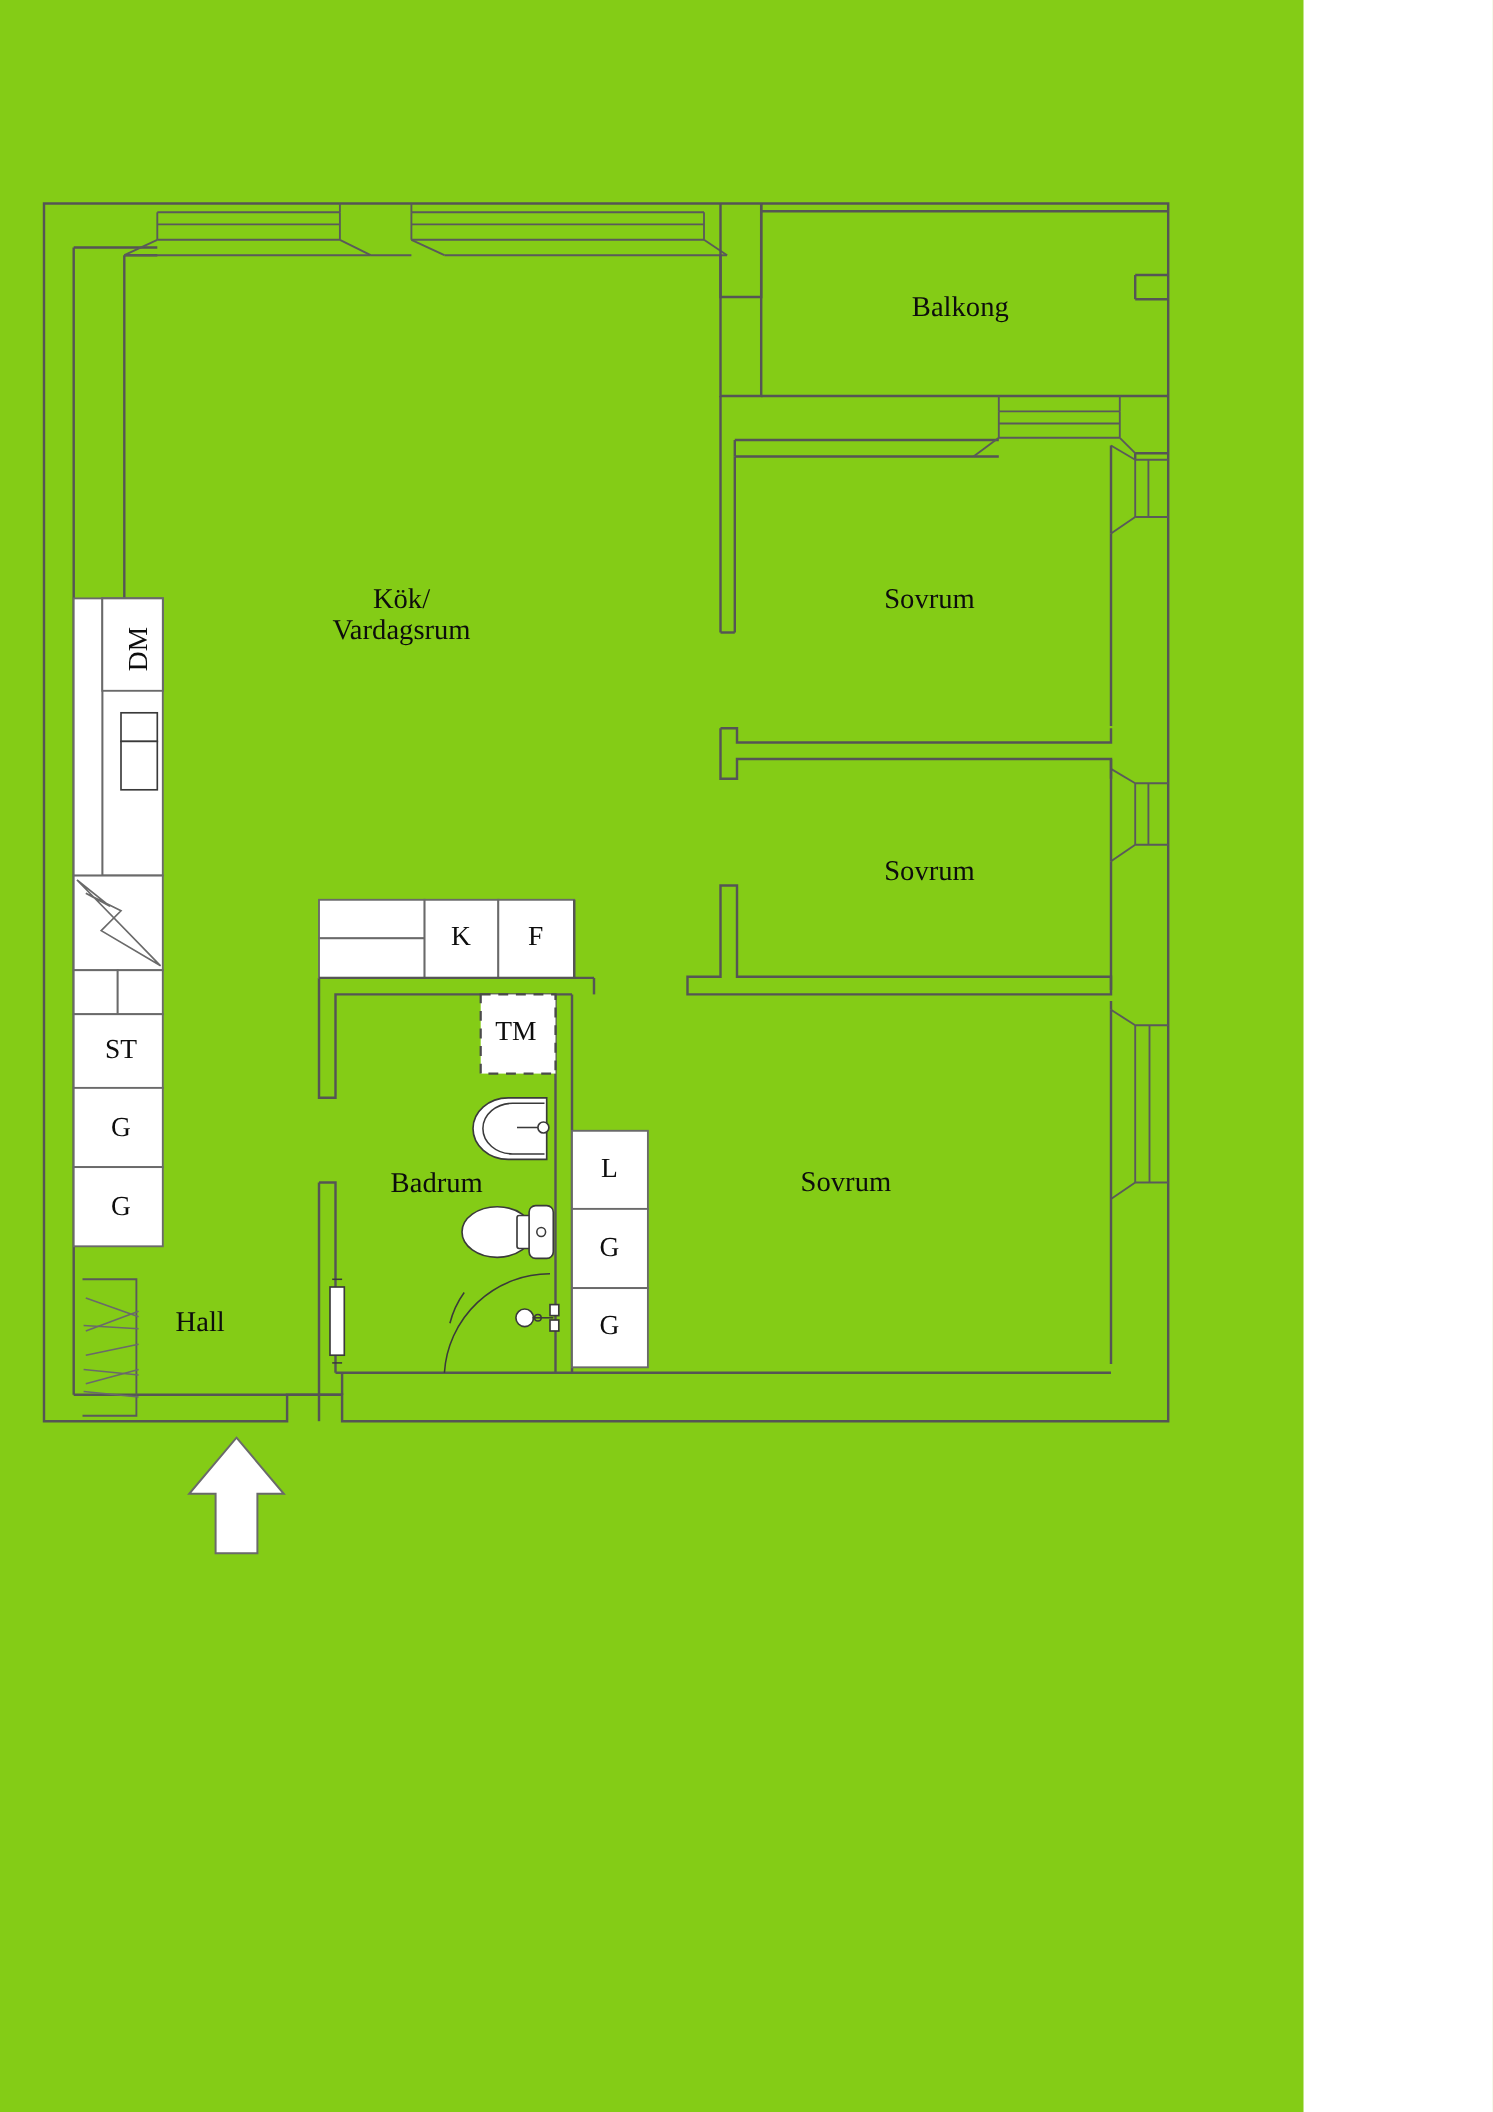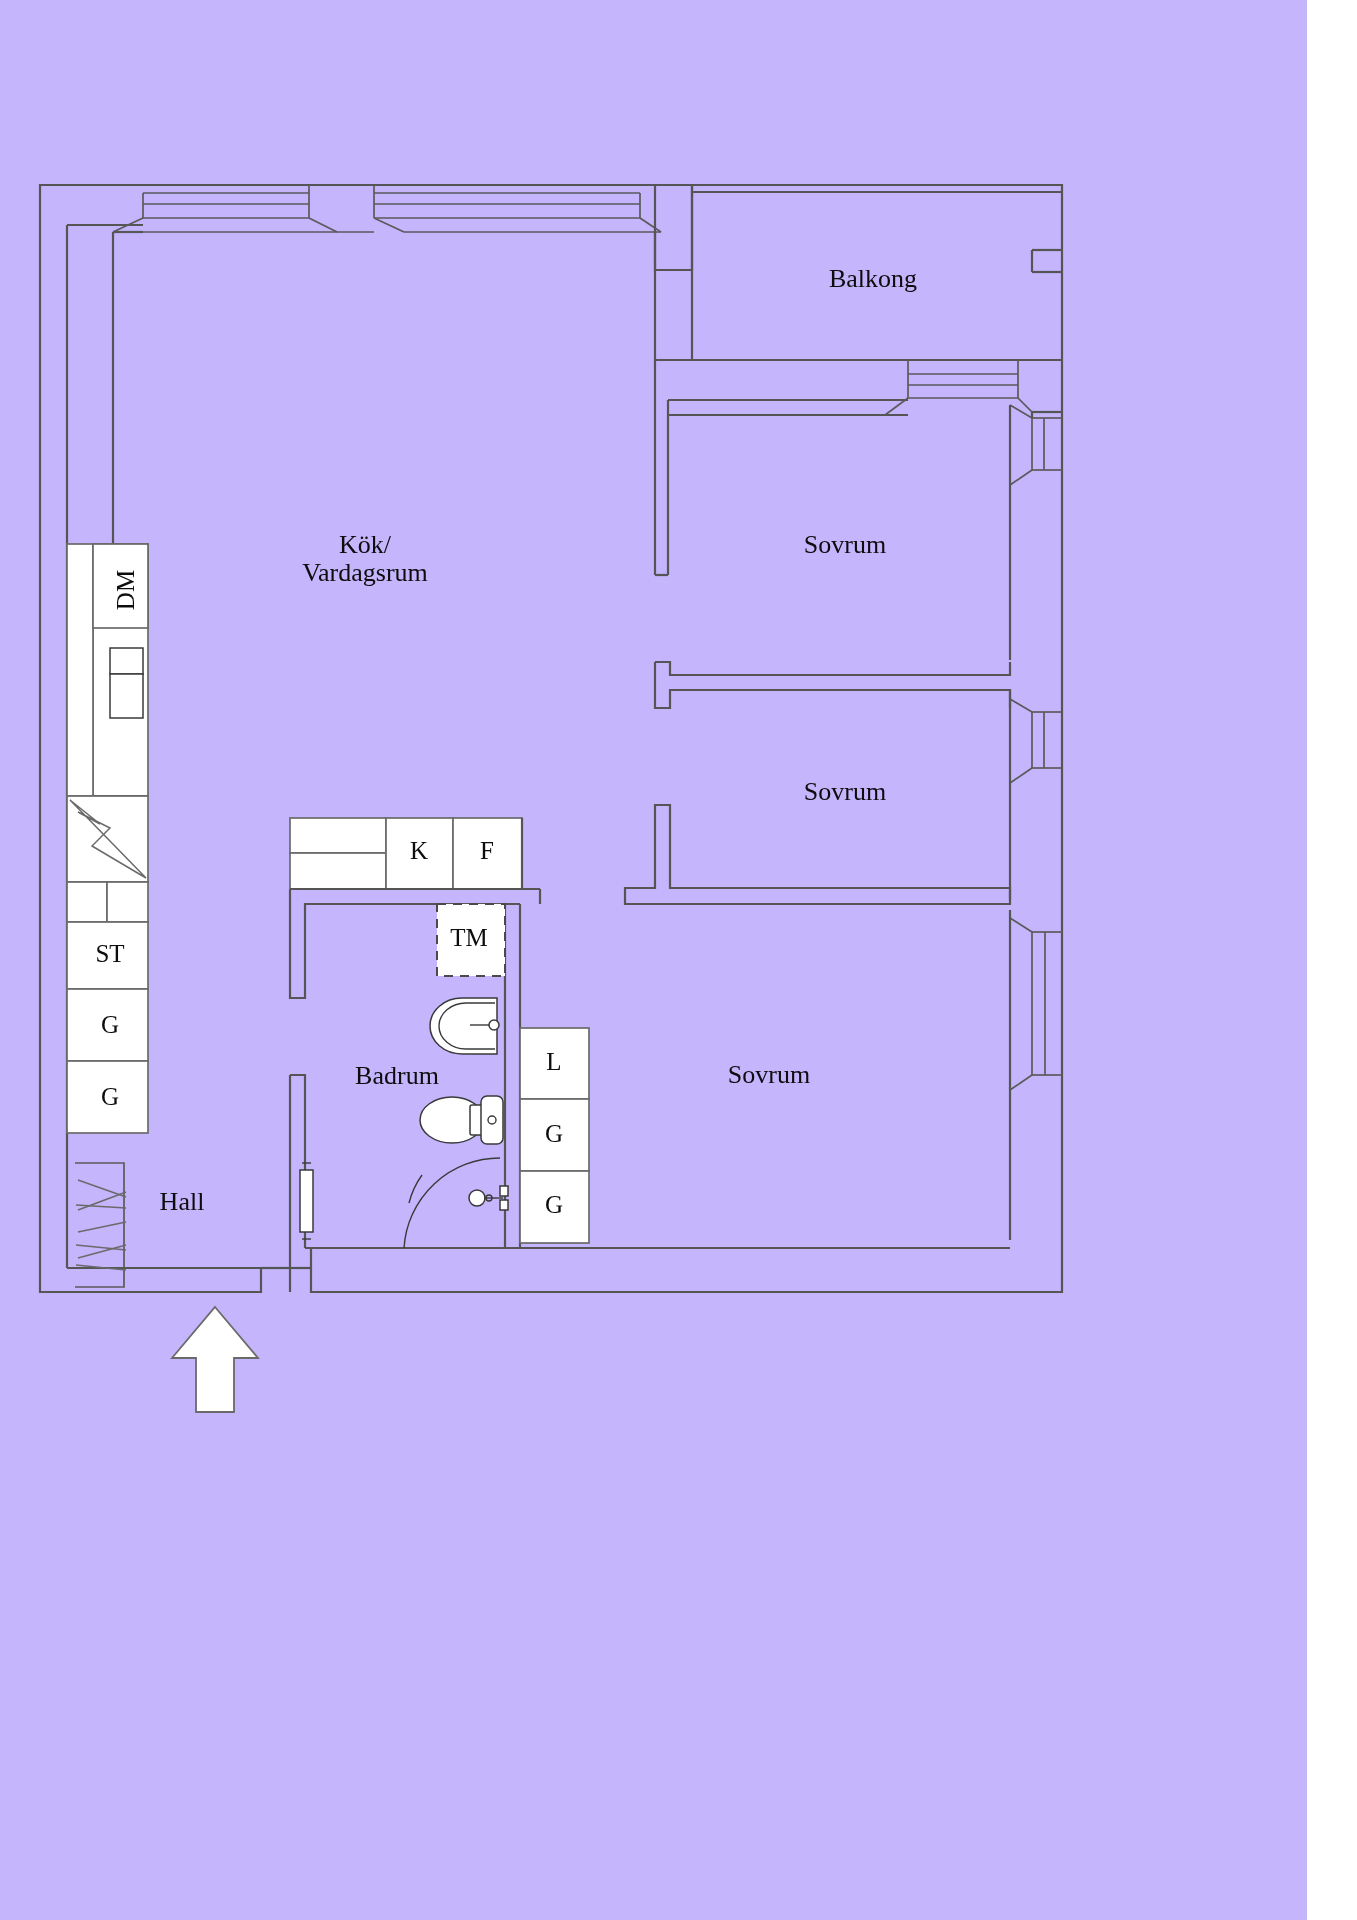--- a/index.html
+++ b/index.html
@@ -8,23 +8,23 @@
     background: #ffffff;
   }
   body {
     width: 1357px;
     height: 1920px;
     font-family: "Liberation Serif", "DejaVu Serif", serif;
     overflow: hidden;
   }
   #plan-root {
     position: relative;
-    width: 1307px;
+    width: 1185px;
     height: 1920px;
-    background: #c4b5fd;
+    background: #84cc16;
   }
   svg#floorplan {
     display: block;
     width: 1357px;
     height: 1920px;
   }
   .wall {
     fill: none;
     stroke: #555555;
     stroke-width: 2.2;

